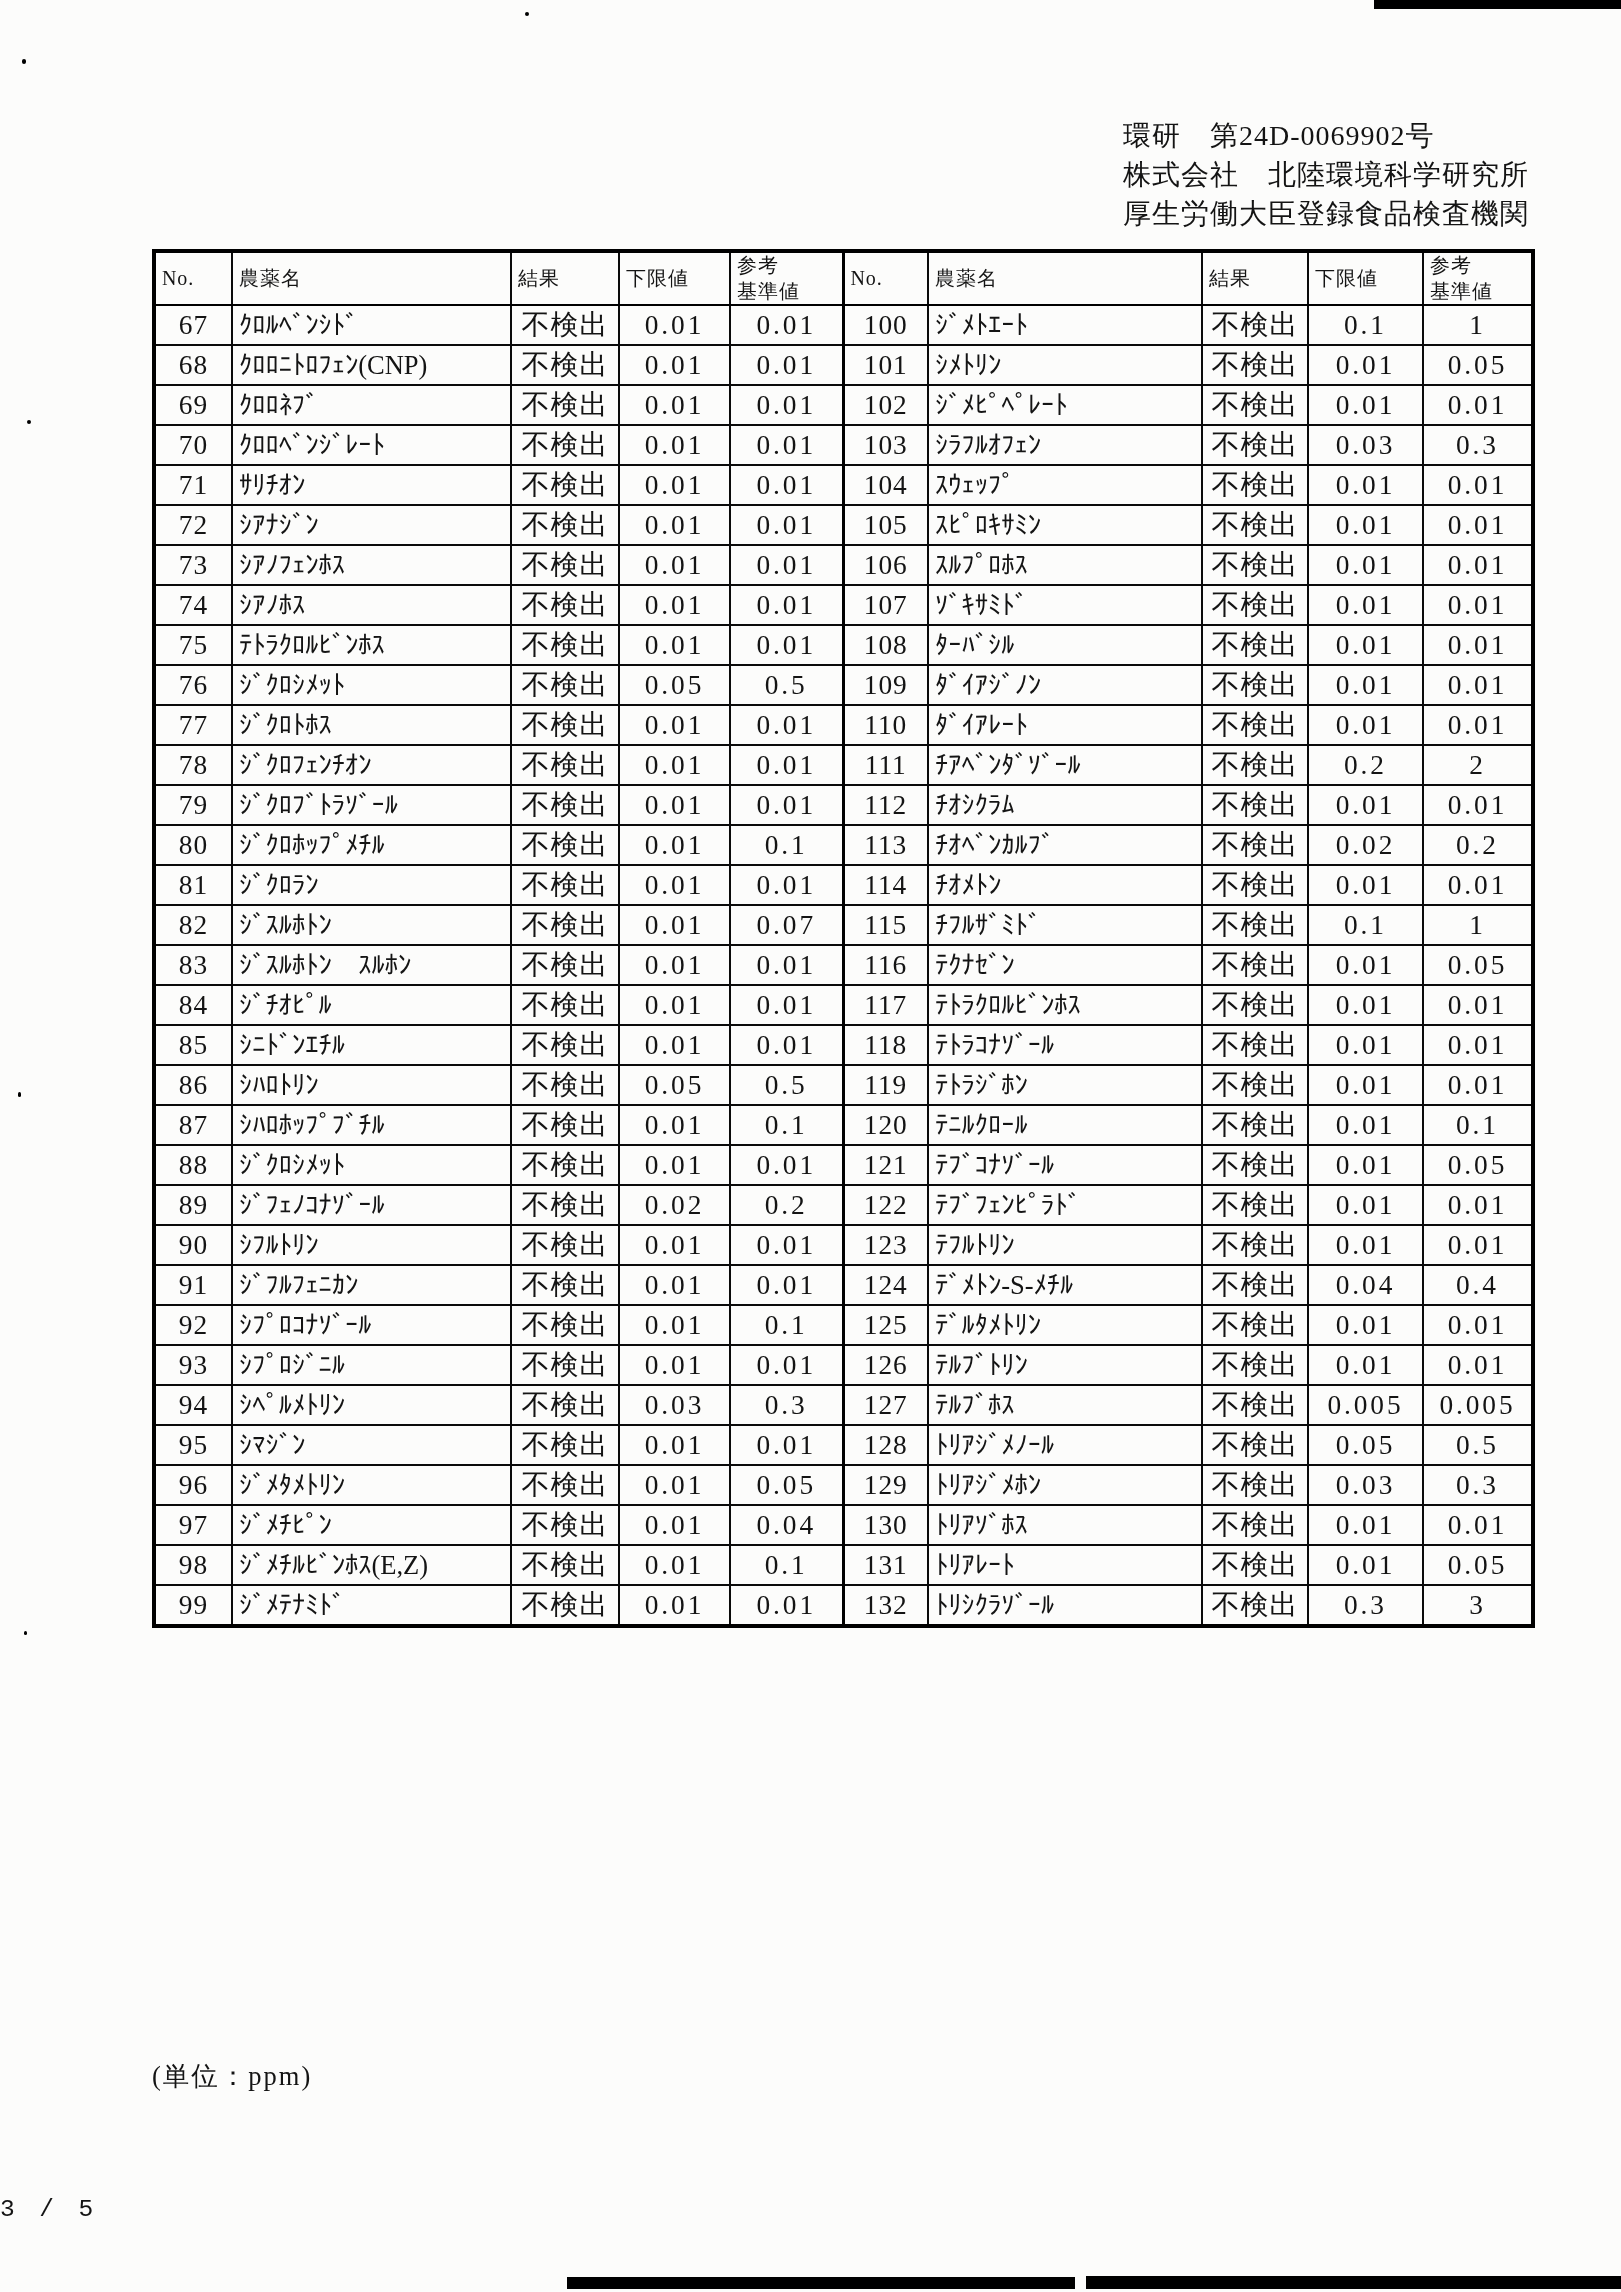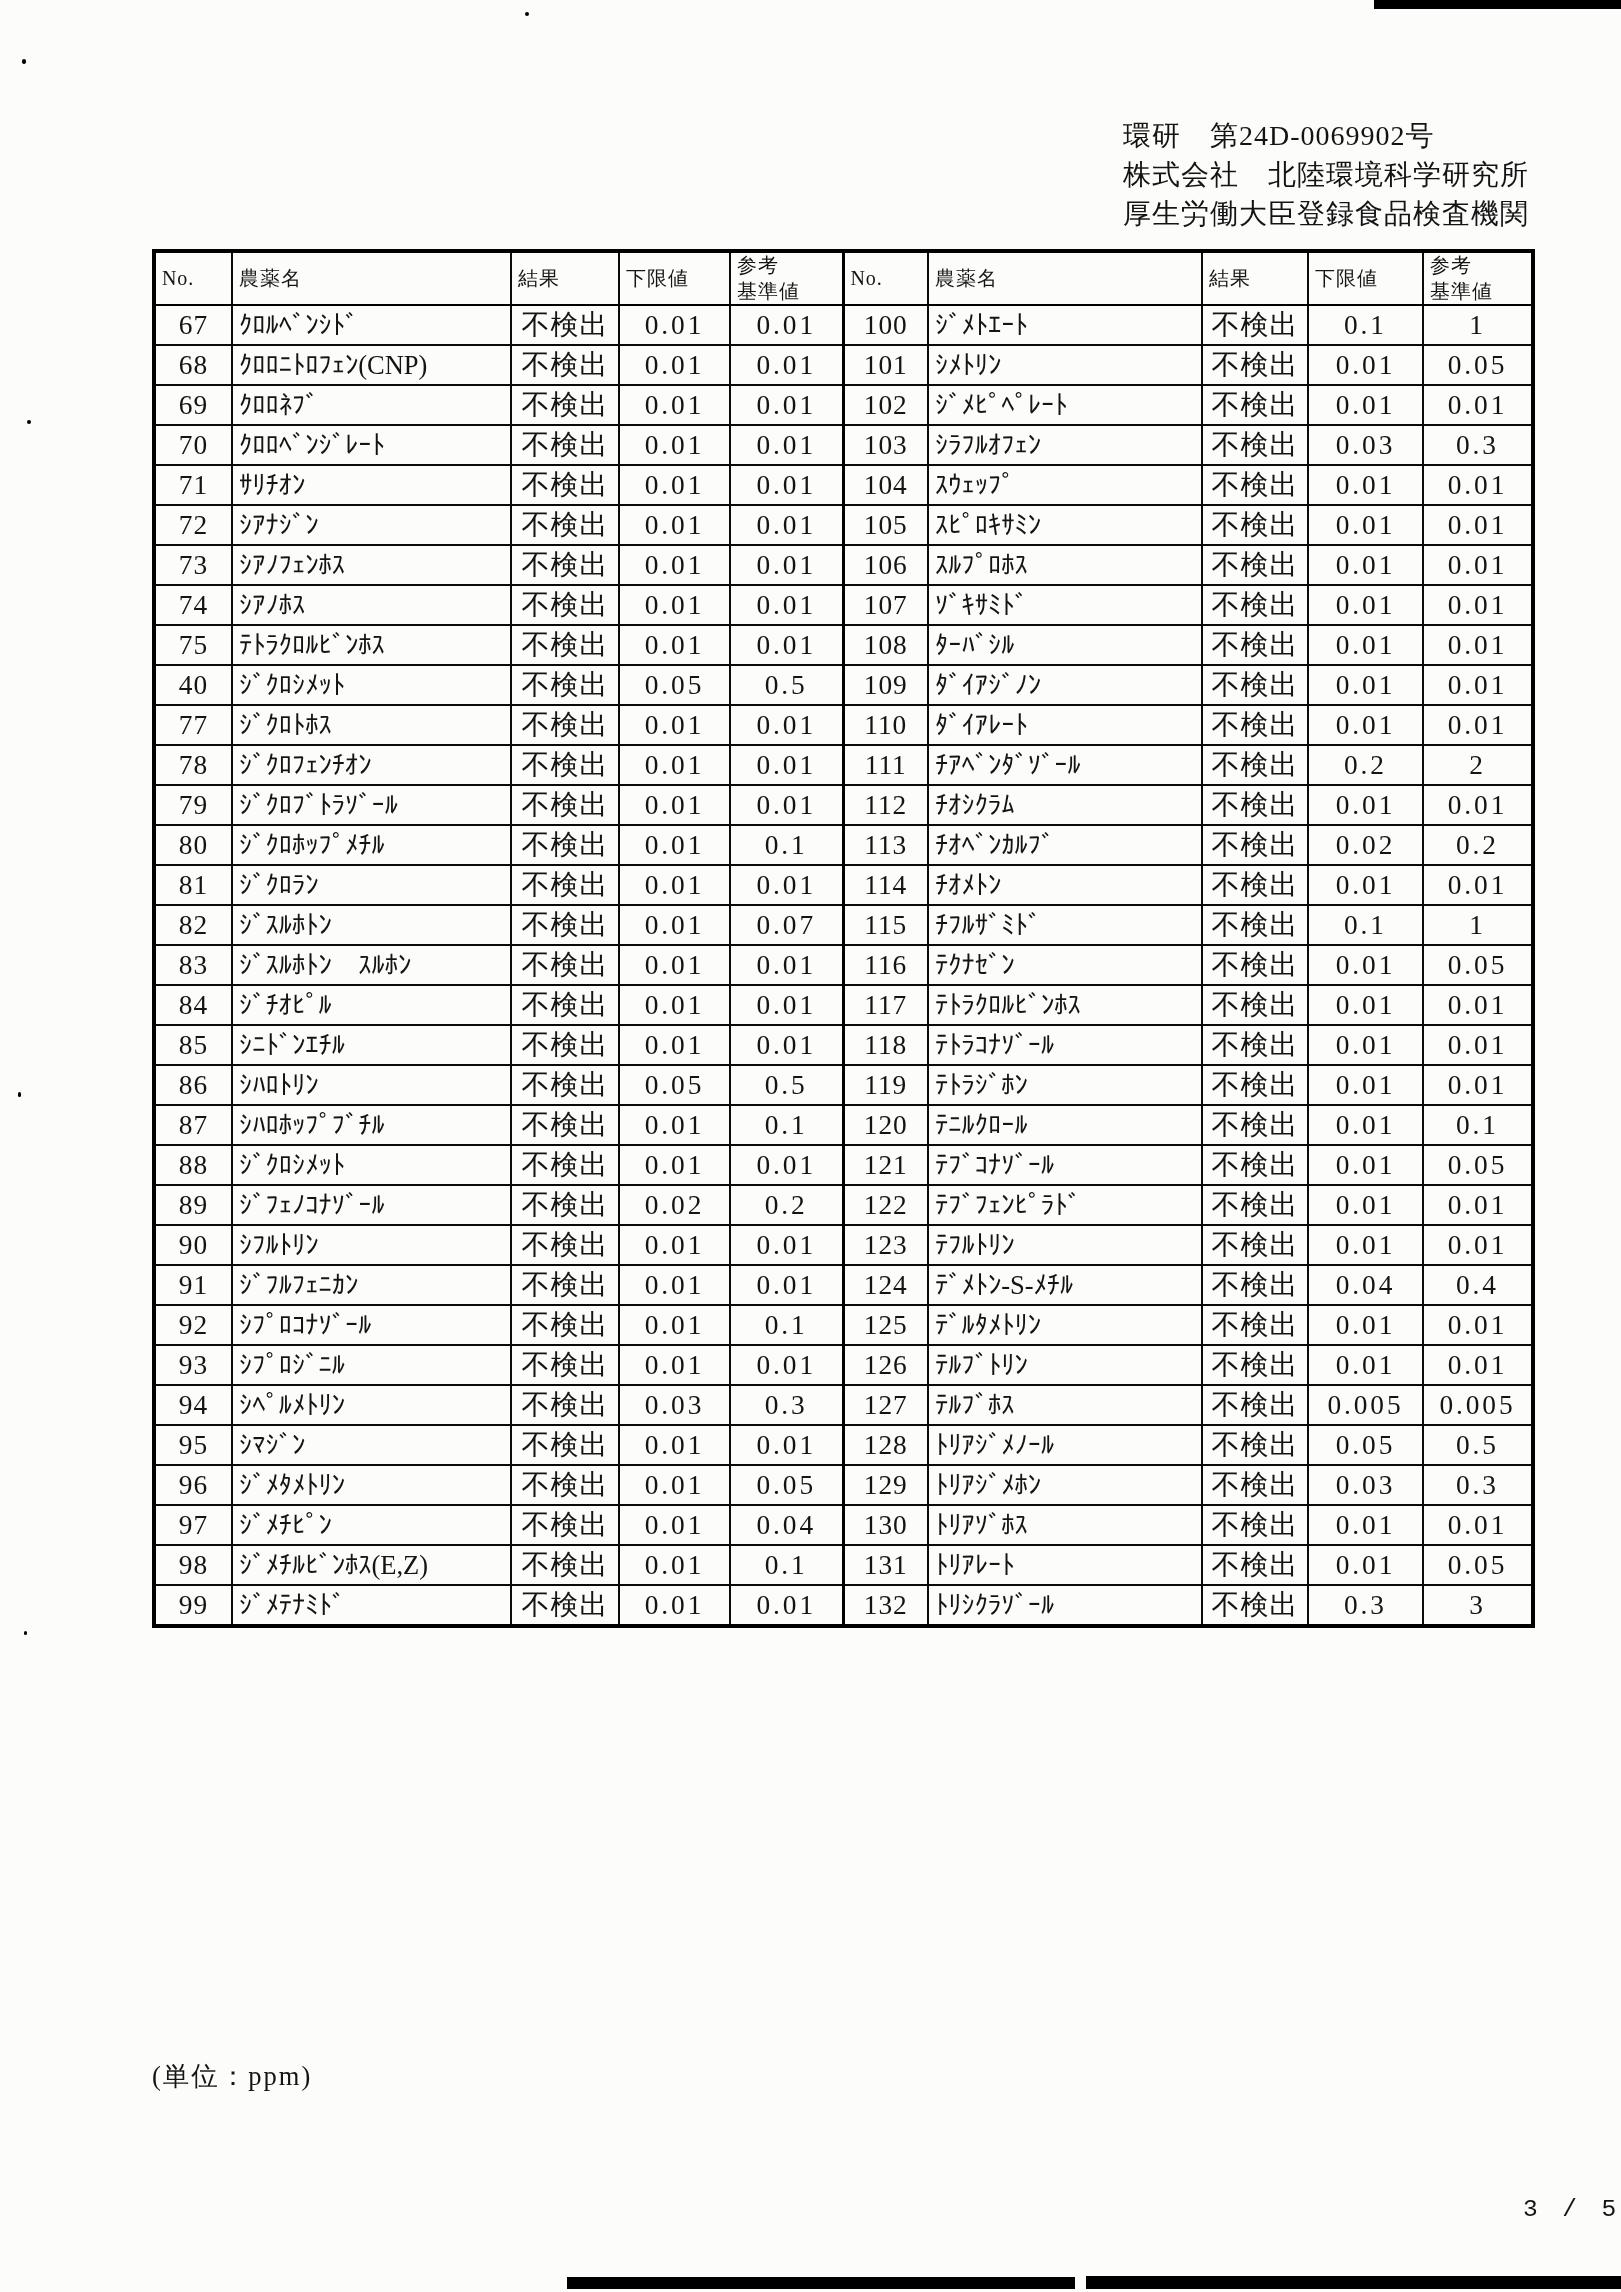--- a/index.html
+++ b/index.html
@@ -40,21 +40,21 @@
   td.c-num{text-align:center;font-size:27.4px;letter-spacing:2.9px;}
   .split{border-left:3.9px solid #000 !important;}
   
   .unit-note{
     position:absolute;top:2058px;left:152px;width:1379px;
     text-align:left;padding-right:47px;box-sizing:border-box;
     font-size:26.5px;letter-spacing:2px;
   }
   .page-number{
     position:absolute;top:2196px;left:0;width:1621px;
-    text-align:right;font-size:24.5px;letter-spacing:4.9px;
+    text-align:left;font-size:24.5px;letter-spacing:4.9px;
     font-family:"Liberation Mono","DejaVu Sans Mono",monospace;
   }
   
   .artifact{position:absolute;background:#000;}
   .a-top-right{left:1374px;top:0;width:247px;height:8.8px;}
   .a-bottom-1{left:567px;top:2277px;width:508px;height:11.8px;}
   .a-bottom-2{left:1086px;top:2276px;width:535px;height:12.7px;}
   .a-dot1{left:21.6px;top:59px;width:4.9px;height:4.9px;border-radius:2px;}
   .a-dot2{left:525px;top:11.8px;width:3.9px;height:3.9px;border-radius:2px;}
   .a-dot3{left:27.4px;top:420px;width:3.9px;height:3.9px;border-radius:2px;}
@@ -201,21 +201,21 @@
           <td class="c-result">不検出</td>
           <td class="c-num">0.01</td>
           <td class="c-num">0.01</td>
           <td class="c-no split">108</td>
           <td class="c-name">ﾀｰﾊﾞｼﾙ</td>
           <td class="c-result">不検出</td>
           <td class="c-num">0.01</td>
           <td class="c-num">0.01</td>
         </tr>
         <tr>
-          <td class="c-no">40</td>
+          <td class="c-no">76</td>
           <td class="c-name">ｼﾞｸﾛｼﾒｯﾄ</td>
           <td class="c-result">不検出</td>
           <td class="c-num">0.05</td>
           <td class="c-num">0.5</td>
           <td class="c-no split">109</td>
           <td class="c-name">ﾀﾞｲｱｼﾞﾉﾝ</td>
           <td class="c-result">不検出</td>
           <td class="c-num">0.01</td>
           <td class="c-num">0.01</td>
         </tr>

